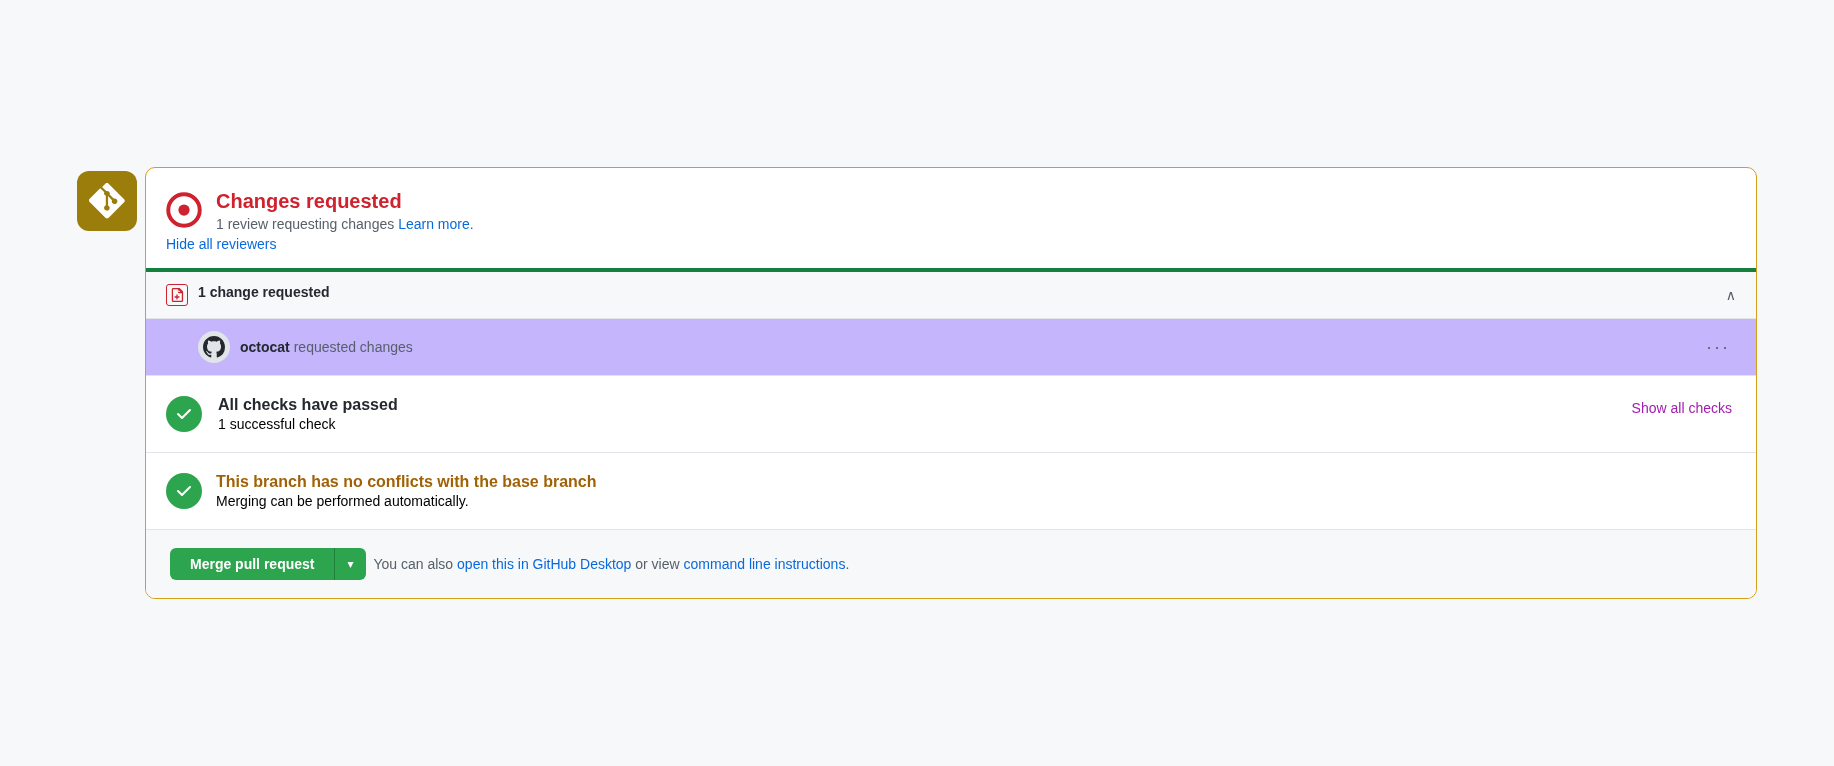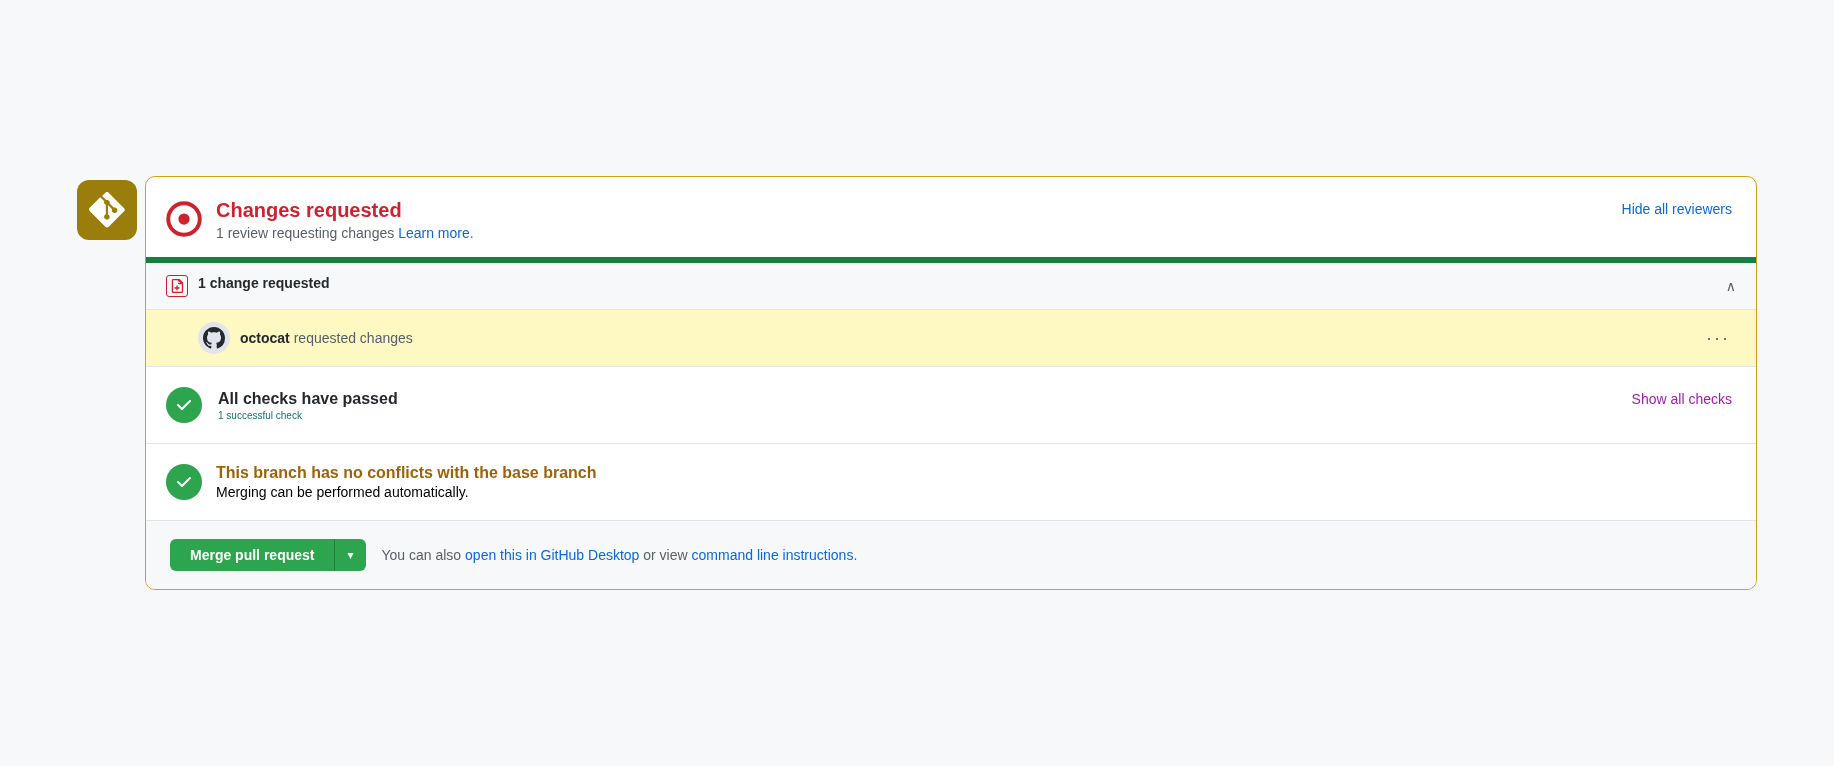--- a/index.html
+++ b/index.html
@@ -39,23 +39,23 @@
       flex: 1;
       border: 1.5px solid #d4a017;
       border-radius: 10px;
       background: #fff;
       overflow: hidden;
     }
     
     .card-header {
       display: flex;
       align-items: flex-start;
-      justify-content: space-between;
       padding: 20px 24px 16px 20px;
-      border-bottom: 6px solid #15803d;
+      border-bottom: 4px solid #15803d;
+      flex-direction: column;
     }
     .header-left {
       display: flex;
       align-items: center;
       gap: 14px;
     }
     .changes-requested-icon {
       width: 36px;
       height: 36px;
       flex-shrink: 0;
@@ -122,21 +122,21 @@
       color: #57606a;
       font-size: 14px;
     }
     
     .reviewer-row {
       display: flex;
       align-items: center;
       justify-content: space-between;
       padding: 12px 20px 12px 52px;
       border-top: 1px solid #e1e4e8;
-      background: #fef9c3;
+      background: #c4b5fd;
     }
     .reviewer-left {
       display: flex;
       align-items: center;
       gap: 10px;
     }
     .avatar {
       width: 32px;
       height: 32px;
       border-radius: 50%;
@@ -191,22 +191,22 @@
     .green-check-circle svg {
       width: 20px;
       height: 20px;
     }
     .checks-text .checks-title {
       font-size: 16px;
       font-weight: 600;
       color: #24292f;
     }
     .checks-text .checks-sub {
-      font-size: 10px;
-      color: #0f766e;
+      font-size: 14px;
+      color: #000000;
       margin-top: 2px;
     }
     .show-checks-btn {
       font-size: 14px;
       color: #a21caf;
       background: none;
       border: none;
       cursor: pointer;
       white-space: nowrap;
       padding-top: 4px;
@@ -233,21 +233,21 @@
       font-size: 14px;
       color: #000000;
       margin-top: 2px;
     }
     
     .merge-section {
       padding: 18px 24px;
       background: #f6f8fa;
       display: flex;
       align-items: center;
-      gap: 16px;
+      gap: 8px;
     }
     .merge-btn-group {
       display: flex;
       align-items: stretch;
       border-radius: 6px;
       overflow: hidden;
     }
     .merge-btn-main {
       background: #2da44e;
       color: #fff;

